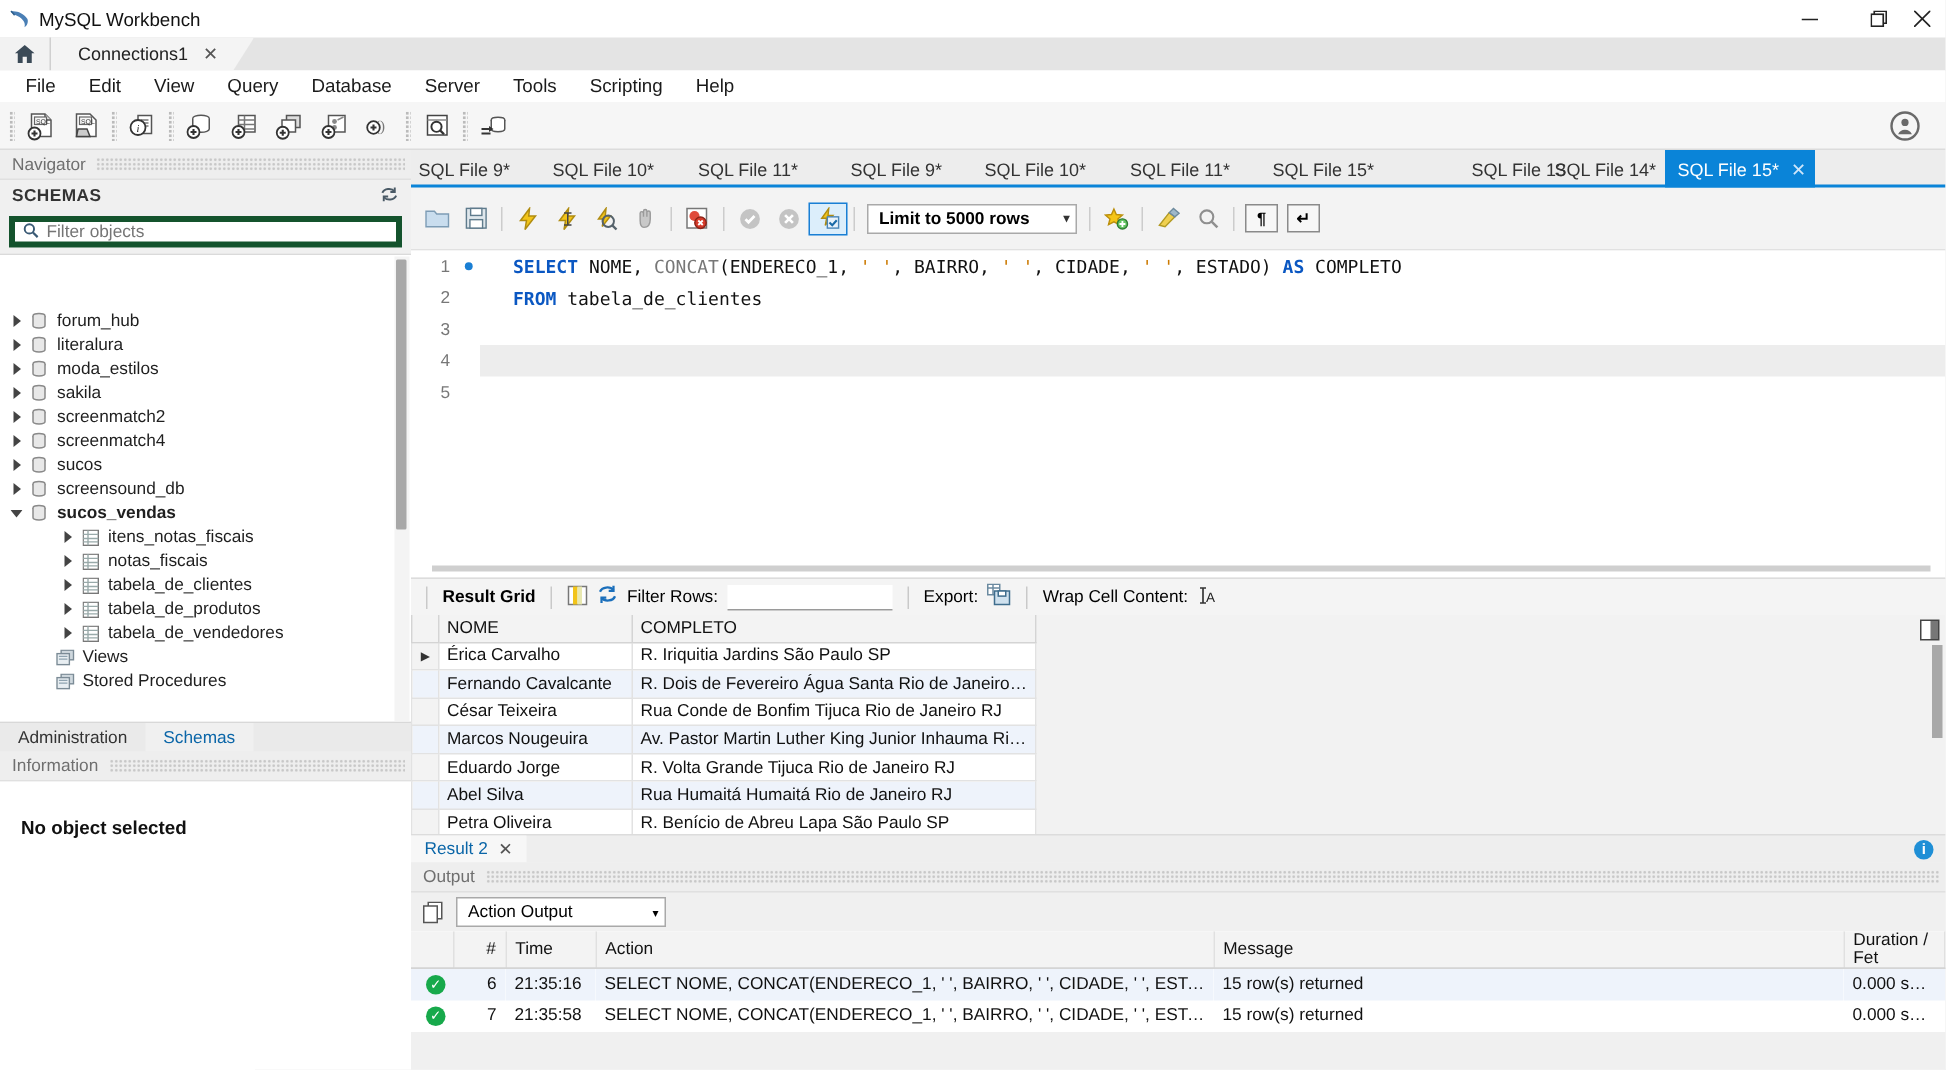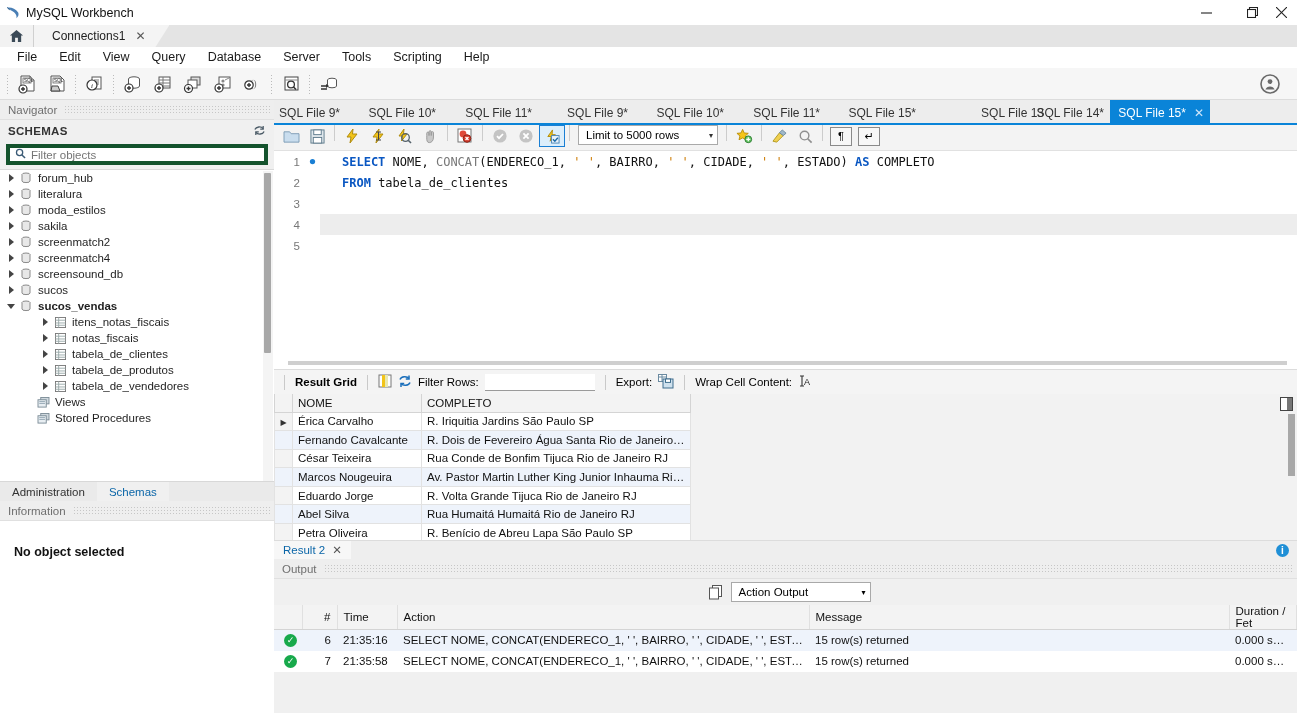--- a/index.html
+++ b/index.html
@@ -117,22 +117,22 @@
   
   .sqltabs { position:relative; height:25px; background:#ededed; border-bottom:2px solid #0a84d8; }
   .sqltab {
     position:absolute; top:0; height:25px; display:flex; align-items:center; justify-content:flex-end;
     font-size:12px; color:#333; padding:0 6px; white-space:nowrap;
   }
   .sqltab.active { background:#0a84d8; color:#fff; }
   .sqltab .tx { margin-left:8px; color:#cfe6fa; font-size:12px; }
 
   
-  .edtoolbar { height:26px; background:#f3f3f3; display:flex; padding-left:4px;
-               border-bottom:1px solid #e1e1e1; }
+  .edtoolbar { height:42px; background:#f3f3f3; display:flex; align-items:center; padding-left:4px;
+               border-bottom:1px solid #e1e1e1;font-weight:bold; }
   .edbtn { width:26px; height:22px; display:flex; align-items:center; justify-content:center; }
   .edbtn.boxed { border:1px solid #1a7fd4; background:#dceefb; }
   .edsep { width:1px; height:16px; background:#cccccc; margin:0 4px; }
   .limitsel {
     height:20px; min-width:140px; background:#fff; border:1px solid #a9a9a9;
     display:flex; align-items:center; padding:0 4px 0 7px; font-size:11.5px; margin:0 4px;
   }
   .limitsel .cv { flex:1; }
   .limitsel .arrow { font-size:8px; color:#333; }
   .glyphbtn { width:22px; height:19px; border:1px solid #8a8a8a; background:#f7f7f7;
@@ -182,21 +182,21 @@
                display:flex; align-items:center; border-top:1px solid #dcdcdc; }
   .restab { display:flex; align-items:center; gap:7px; padding:0 9px; font-size:11.5px; color:#0b66a8;
             background:#f7f7f7; height:19px; }
   .restab .rx { color:#555; }
   .info-dot { position:absolute; right:8px; top:3px; width:13px; height:13px; border-radius:50%;
      background:#1f8fd6; color:#fff; font-size:10px; display:flex; align-items:center; justify-content:center;
      font-weight:bold; }
 
   
   .outputpanel { position:relative; height:154px; background:#f0f0f0; }
-  .out-toolbar { height:26px; display:flex; align-items:center; padding-left:6px; gap:6px;justify-content:center; }
+  .out-toolbar { height:26px; display:flex; align-items:center; padding-left:6px; gap:6px; }
   .out-select { width:140px; height:20px; background:#fff; border:1px solid #a9a9a9;
                 display:flex; align-items:center; padding:0 4px 0 7px; font-size:11.5px; }
   .out-select .cv { flex:1; }
   table.outgrid { border-collapse:collapse; table-layout:fixed; width:100%; background:#fff; }
   table.outgrid th {
     height:18px; background:#f3f3f3; border-bottom:1px solid #d4d4d4; border-right:1px solid #e0e0e0;
     font-weight:normal; font-size:11.5px; text-align:left; padding:0 6px; color:#111;
   }
   table.outgrid td { height:21px; font-size:11.5px; padding:0 6px; color:#111;
     white-space:nowrap; overflow:hidden; text-overflow:ellipsis; }
@@ -391,21 +391,21 @@
         <svg width="11" height="11" viewBox="0 0 12 12">
           <circle cx="5" cy="5" r="3.4" fill="none" stroke="#3a5a75" stroke-width="1.4"></circle>
           <line x1="7.6" y1="7.6" x2="11" y2="11" stroke="#3a5a75" stroke-width="1.6"></line>
         </svg>
       </span>
       <input type="text" placeholder="Filter objects" style="">
     </div>
 
     <div class="tree">
       <div id="tree-rows">
-          <div class="tnode" style="padding-left: 4px;">
+          <div class="tnode" style="padding-left: 4px; margin-top: 36px;">
             <span class="tw">
               <svg width="8" height="8" viewBox="0 0 8 8">
                 <path d="M2 0 L2 8 L7 4 Z" fill="#444"></path>
               </svg>
             </span>
             <span class="ticon">
               <svg width="12" height="12" viewBox="0 0 12 12">
                 <ellipse cx="6" cy="2.6" rx="4" ry="1.6" fill="#e8e8e8" stroke="#8a8a8a"></ellipse>
                 <path d="M2 2.6 v6.4 a4 1.6 0 0 0 8 0 V2.6" fill="#e8e8e8" stroke="#8a8a8a"></path>
               </svg>
@@ -487,35 +487,35 @@
               <svg width="8" height="8" viewBox="0 0 8 8">
                 <path d="M2 0 L2 8 L7 4 Z" fill="#444"></path>
               </svg>
             </span>
             <span class="ticon">
               <svg width="12" height="12" viewBox="0 0 12 12">
                 <ellipse cx="6" cy="2.6" rx="4" ry="1.6" fill="#e8e8e8" stroke="#8a8a8a"></ellipse>
                 <path d="M2 2.6 v6.4 a4 1.6 0 0 0 8 0 V2.6" fill="#e8e8e8" stroke="#8a8a8a"></path>
               </svg>
             </span>
-            <span>screensound_db</span>
+            <span>sucos</span>
           </div>
           <div class="tnode" style="padding-left: 4px;">
             <span class="tw">
               <svg width="8" height="8" viewBox="0 0 8 8">
                 <path d="M2 0 L2 8 L7 4 Z" fill="#444"></path>
               </svg>
             </span>
             <span class="ticon">
               <svg width="12" height="12" viewBox="0 0 12 12">
                 <ellipse cx="6" cy="2.6" rx="4" ry="1.6" fill="#e8e8e8" stroke="#8a8a8a"></ellipse>
                 <path d="M2 2.6 v6.4 a4 1.6 0 0 0 8 0 V2.6" fill="#e8e8e8" stroke="#8a8a8a"></path>
               </svg>
             </span>
-            <span>sucos</span>
+            <span>screensound_db</span>
           </div>
           <div class="tnode sel" style="padding-left: 4px;">
             <span class="tw">
               <svg width="8" height="8" viewBox="0 0 8 8">
                 <path d="M0 2 L8 2 L4 7 Z" fill="#444"></path>
               </svg>
             </span>
             <span class="ticon">
               <svg width="12" height="12" viewBox="0 0 12 12">
                 <ellipse cx="6" cy="2.6" rx="4" ry="1.6" fill="#e8e8e8" stroke="#8a8a8a"></ellipse>

